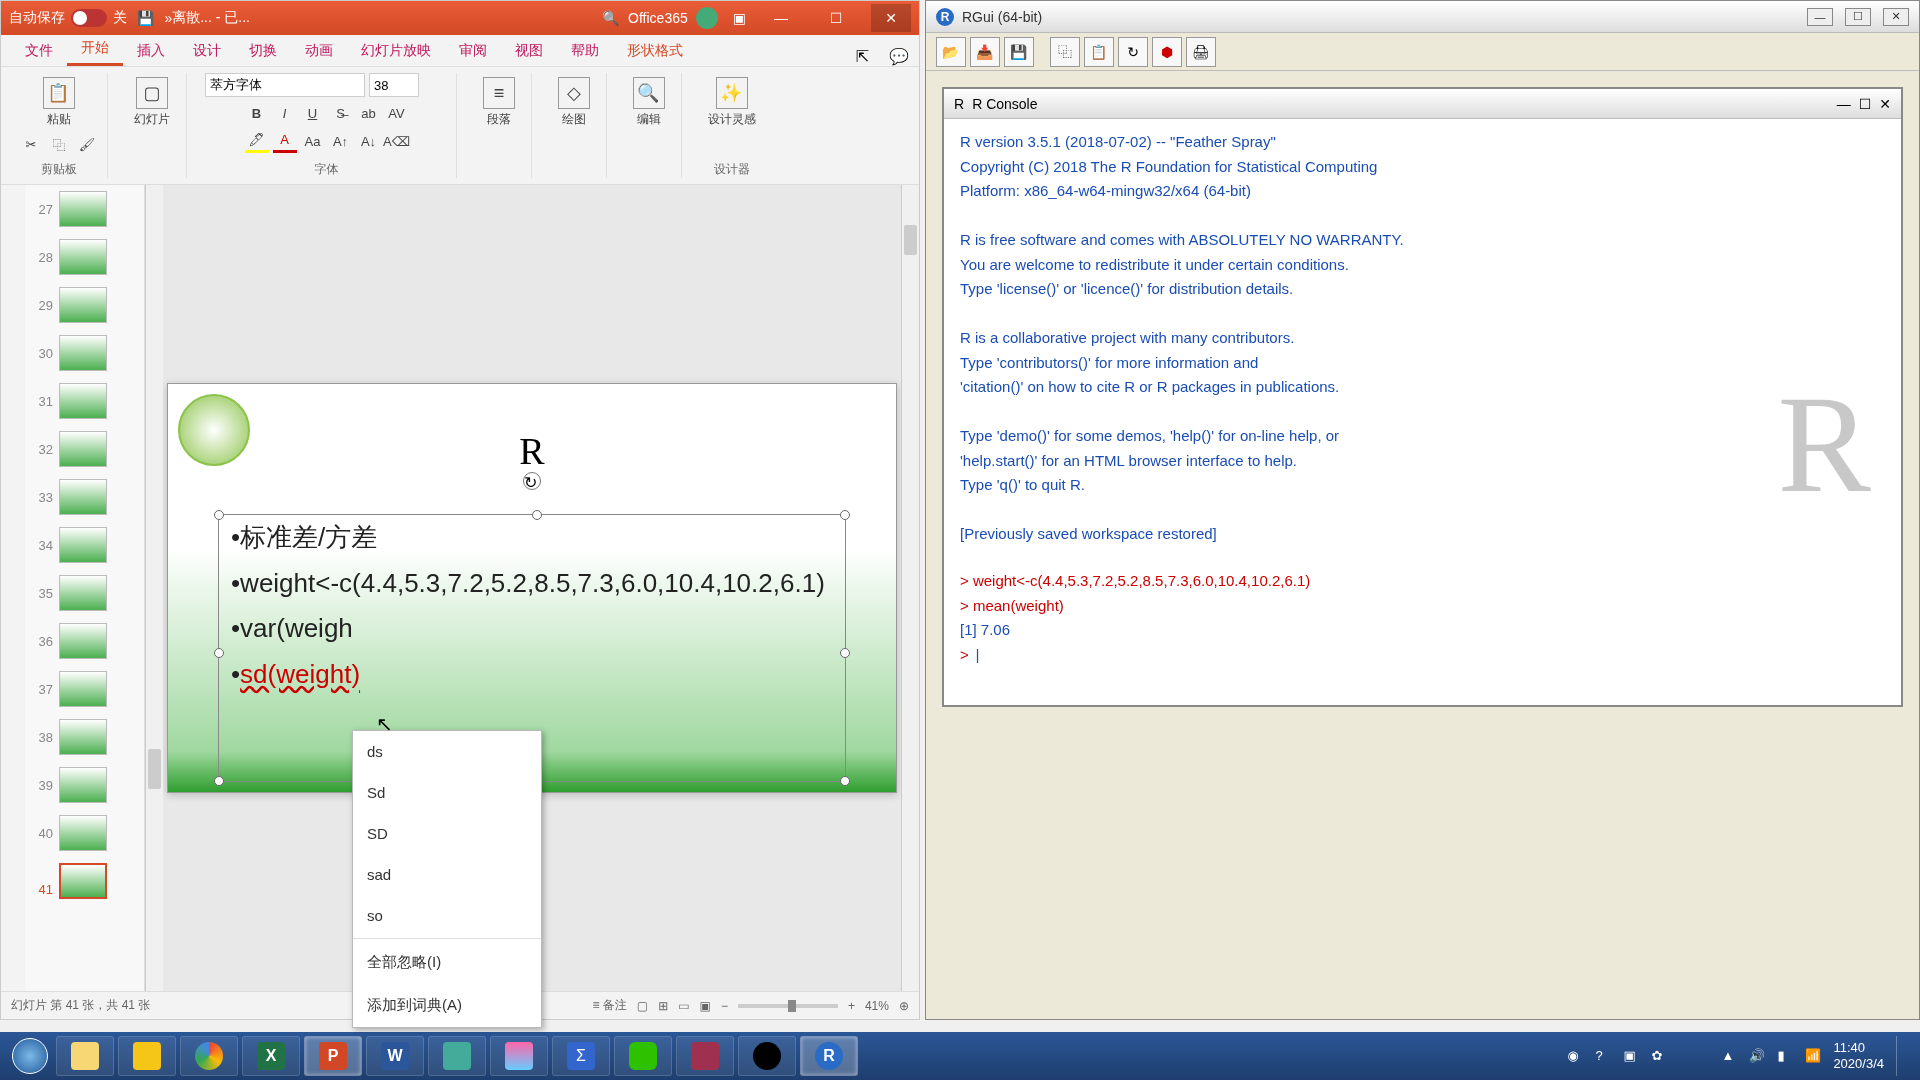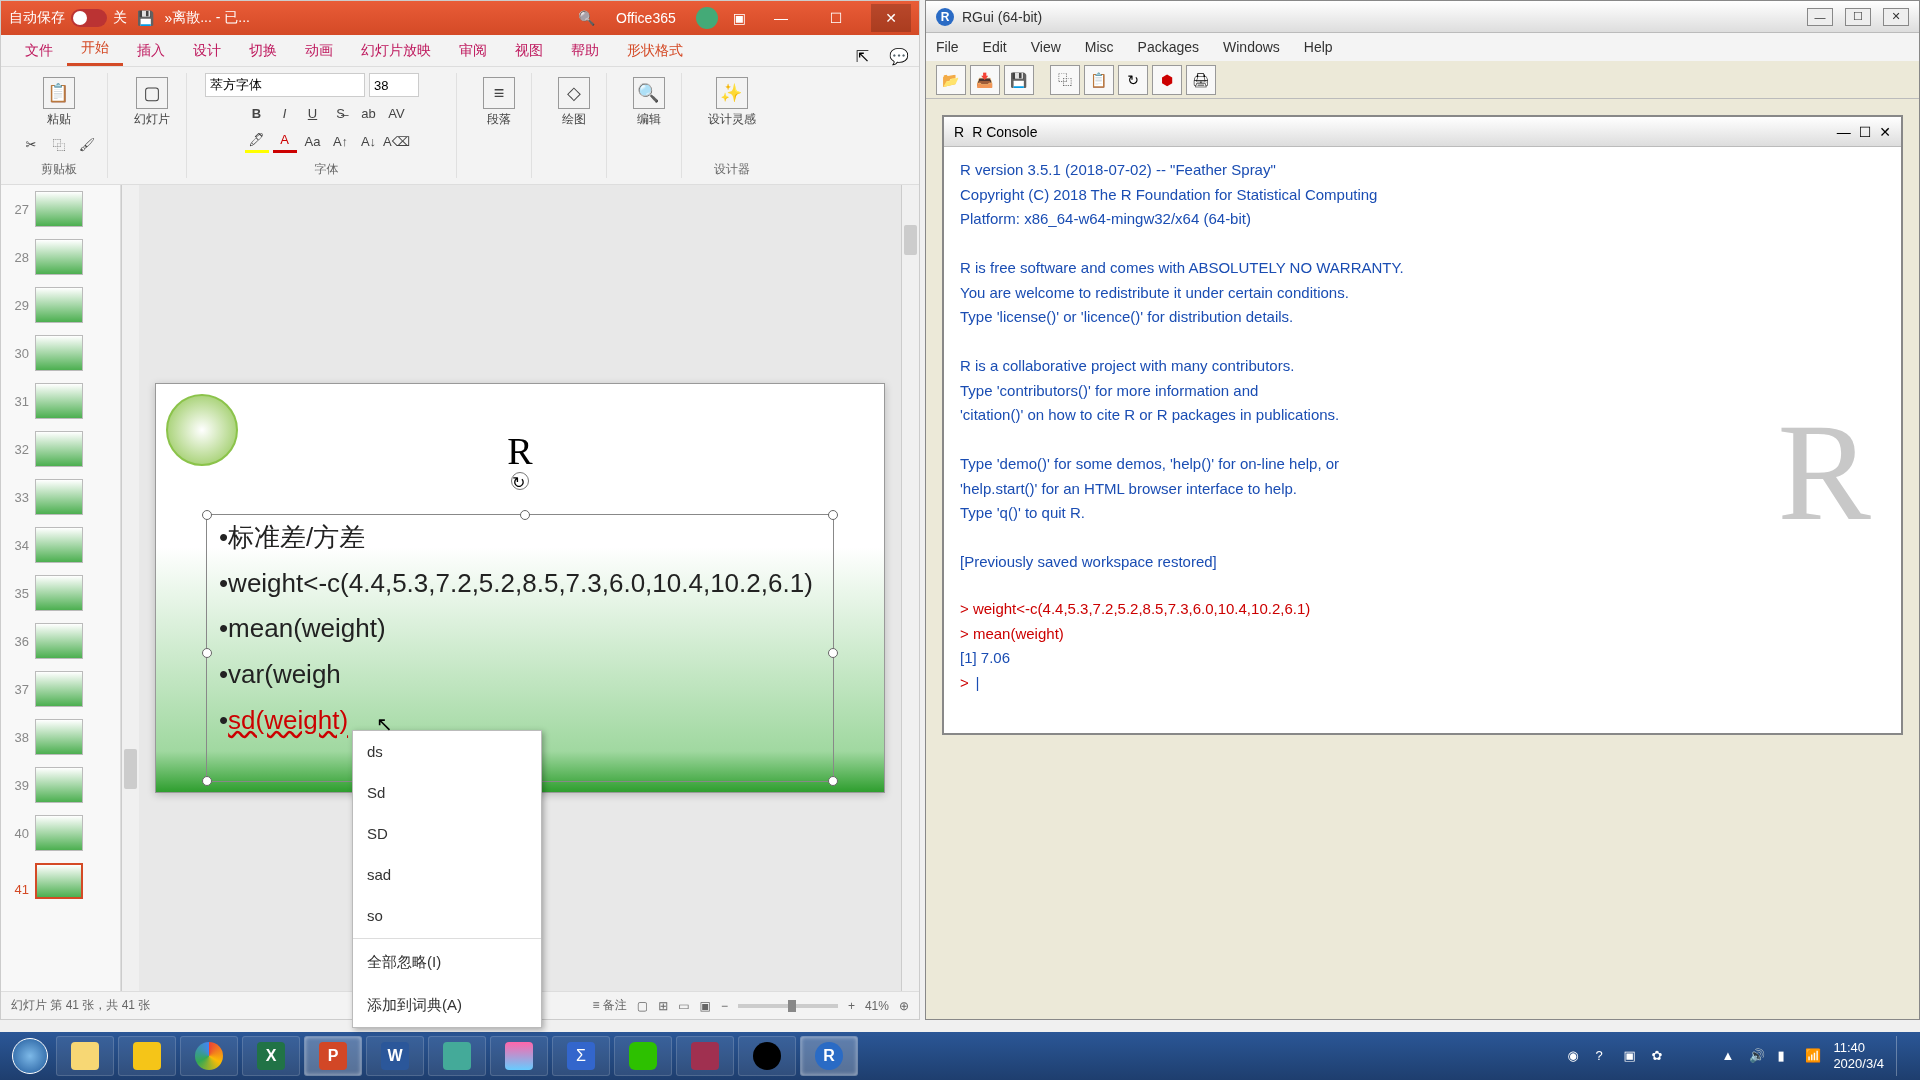--- a/index.html
+++ b/index.html
@@ -26,21 +26,21 @@
 .ribbon-group { display: flex; flex-direction: column; align-items: center; padding: 0 8px; border-right: 1px solid #e0e0e0; justify-content: space-between; }
 .ribbon-group:last-child { border-right: none; }
 .ribbon-group .icons { display: flex; gap: 4px; align-items: flex-start; flex-wrap: wrap; }
 .ribbon-group .label { font-size: 12px; color: #666; margin-top: 4px; }
 .ribbon-btn { width: 24px; height: 24px; display: flex; align-items: center; justify-content: center; font-size: 13px; color: #444; }
 .font-select { width: 160px; height: 24px; border: 1px solid #ccc; font-size: 13px; padding: 0 4px; background: #fff; }
 .size-select { width: 50px; height: 24px; border: 1px solid #ccc; font-size: 13px; padding: 0 4px; background: #fff; }
 .big-btn { display: flex; flex-direction: column; align-items: center; gap: 2px; font-size: 12px; color: #444; padding: 4px 8px; }
 .big-btn .ic { width: 32px; height: 32px; border: 1px solid #999; display: flex; align-items: center; justify-content: center; font-size: 18px; }
 
-.ppt-body { display: flex; height: calc(100% - 34px - 32px - 118px - 28px); }
+.ppt-body { display: flex; height: calc(100% - 34px - 32px - 118px - 28px); padding-left: 24px; }
 .slide-thumbs { width: 120px; background: #f8f8f8; border-right: 1px solid #ddd; overflow-y: auto; position: relative; }
 .thumb { display: flex; align-items: center; padding: 6px 4px; gap: 6px; }
 .thumb .num { width: 24px; text-align: right; font-size: 13px; color: #888; }
 .thumb .mini { width: 48px; height: 36px; border: 1px solid #bbb; background: linear-gradient(#fff, #4caf50); }
 .thumb.active .mini { border: 2px solid #d44a26; }
 .thumb.active .num { color: #d44a26; margin-top: 16px; }
 
 .slide-area { flex: 1; background: #e8e8e8; display: flex; align-items: center; justify-content: center; position: relative; overflow: hidden; }
 .slide-canvas { width: 730px; height: 410px; background: linear-gradient(#fff 40%, #a0d8a0 90%, #2e9e2e); border: 1px solid #999; box-shadow: 0 2px 8px rgba(0,0,0,0.2); position: relative; }
 .slide-logo { position: absolute; top: 10px; left: 10px; width: 72px; height: 72px; border-radius: 50%; background: radial-gradient(#fff, #8bc34a); border: 2px solid #8bc34a; }
@@ -107,21 +107,21 @@
   <div class="ppt-titlebar">
     <div class="autosave">
       <span>自动保存</span>
       <span class="toggle"></span>
       <span>关</span>
     </div>
     <span class="sep">💾</span>
     <span>»</span>
     <span class="doc-title">离散... - 已...</span>
     <span>🔍</span>
-    <span style="margin:0 20px">Office365</span>
+    <span style="margin:0 8px">Office365</span>
     <span style="width:22px;height:22px;background:#4a7;border-radius:50%;display:inline-block"></span>
     <span style="margin:0 15px">▣</span>
     <div class="win-btns">
       <span class="win-btn">—</span>
       <span class="win-btn">☐</span>
       <span class="win-btn close">✕</span>
     </div>
   </div>
 
   <div class="ppt-tabs">
@@ -292,21 +292,20 @@
           <div class="handle h-tl"></div>
           <div class="handle h-tc"></div>
           <div class="handle h-tr"></div>
           <div class="handle h-ml"></div>
           <div class="handle h-mr"></div>
           <div class="handle h-bl"></div>
           <div class="handle h-bc"></div>
           <div class="handle h-br"></div>
           <div class="bullet">•<span>标准差/方差</span></div>
           <div class="bullet">•<span>weight&lt;-c(4.4,5.3,7.2,5.2,8.5,7.3,6.0,10.4,10.2,6.1)</span></div>
-          <div class="bullet">•<span>mean(weight)</span></div>
           <div class="bullet">•<span>var(weigh</span></div>
           <div class="bullet">•<span class="sd-sel">sd(weight)</span></div>
         </div>
       </div>
     </div>
     <div class="scrollbar-v">
         <div class="sb-thumb" style="top:5%;height:30px"></div>
       </div>
   </div>
 
@@ -343,29 +342,20 @@
 <div class="cursor-arrow">↖</div>
 
 <div class="rgui-window">
   <div class="rgui-titlebar">
     <span class="r-icon">R</span>
     <span>RGui (64-bit)</span>
     <span class="spacer"></span>
     <span class="wbtn">—</span>
     <span class="wbtn">☐</span>
     <span class="wbtn">✕</span>
-  </div>
-  <div class="rgui-menu">
-    <span>File</span>
-    <span>Edit</span>
-    <span>View</span>
-    <span>Misc</span>
-    <span>Packages</span>
-    <span>Windows</span>
-    <span>Help</span>
   </div>
   <div class="rgui-toolbar">
     <span class="tb-btn">📂</span>
     <span class="tb-btn">📥</span>
     <span class="tb-btn">💾</span>
     <span style="width:8px"></span>
     <span class="tb-btn">⿻</span>
     <span class="tb-btn">📋</span>
     <span class="tb-btn">↻</span>
     <span class="tb-btn red">⬢</span>

